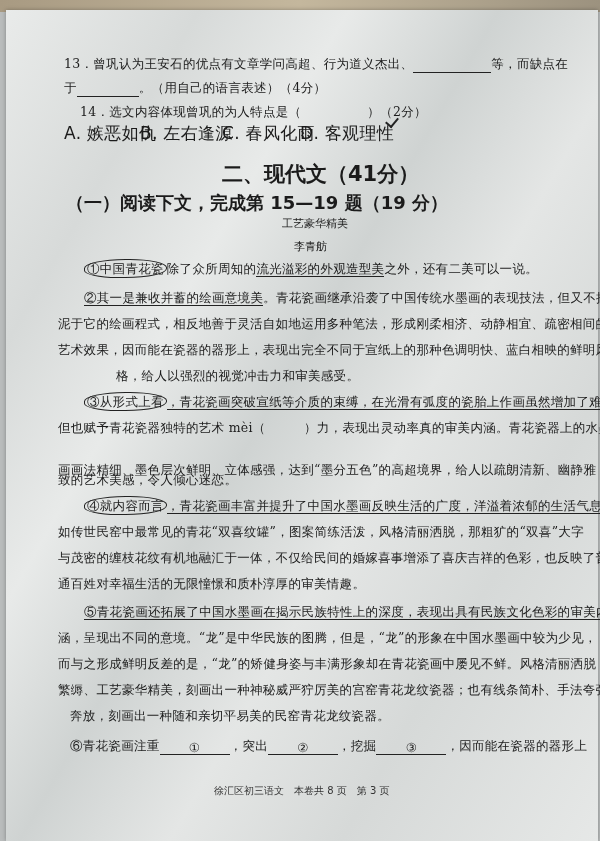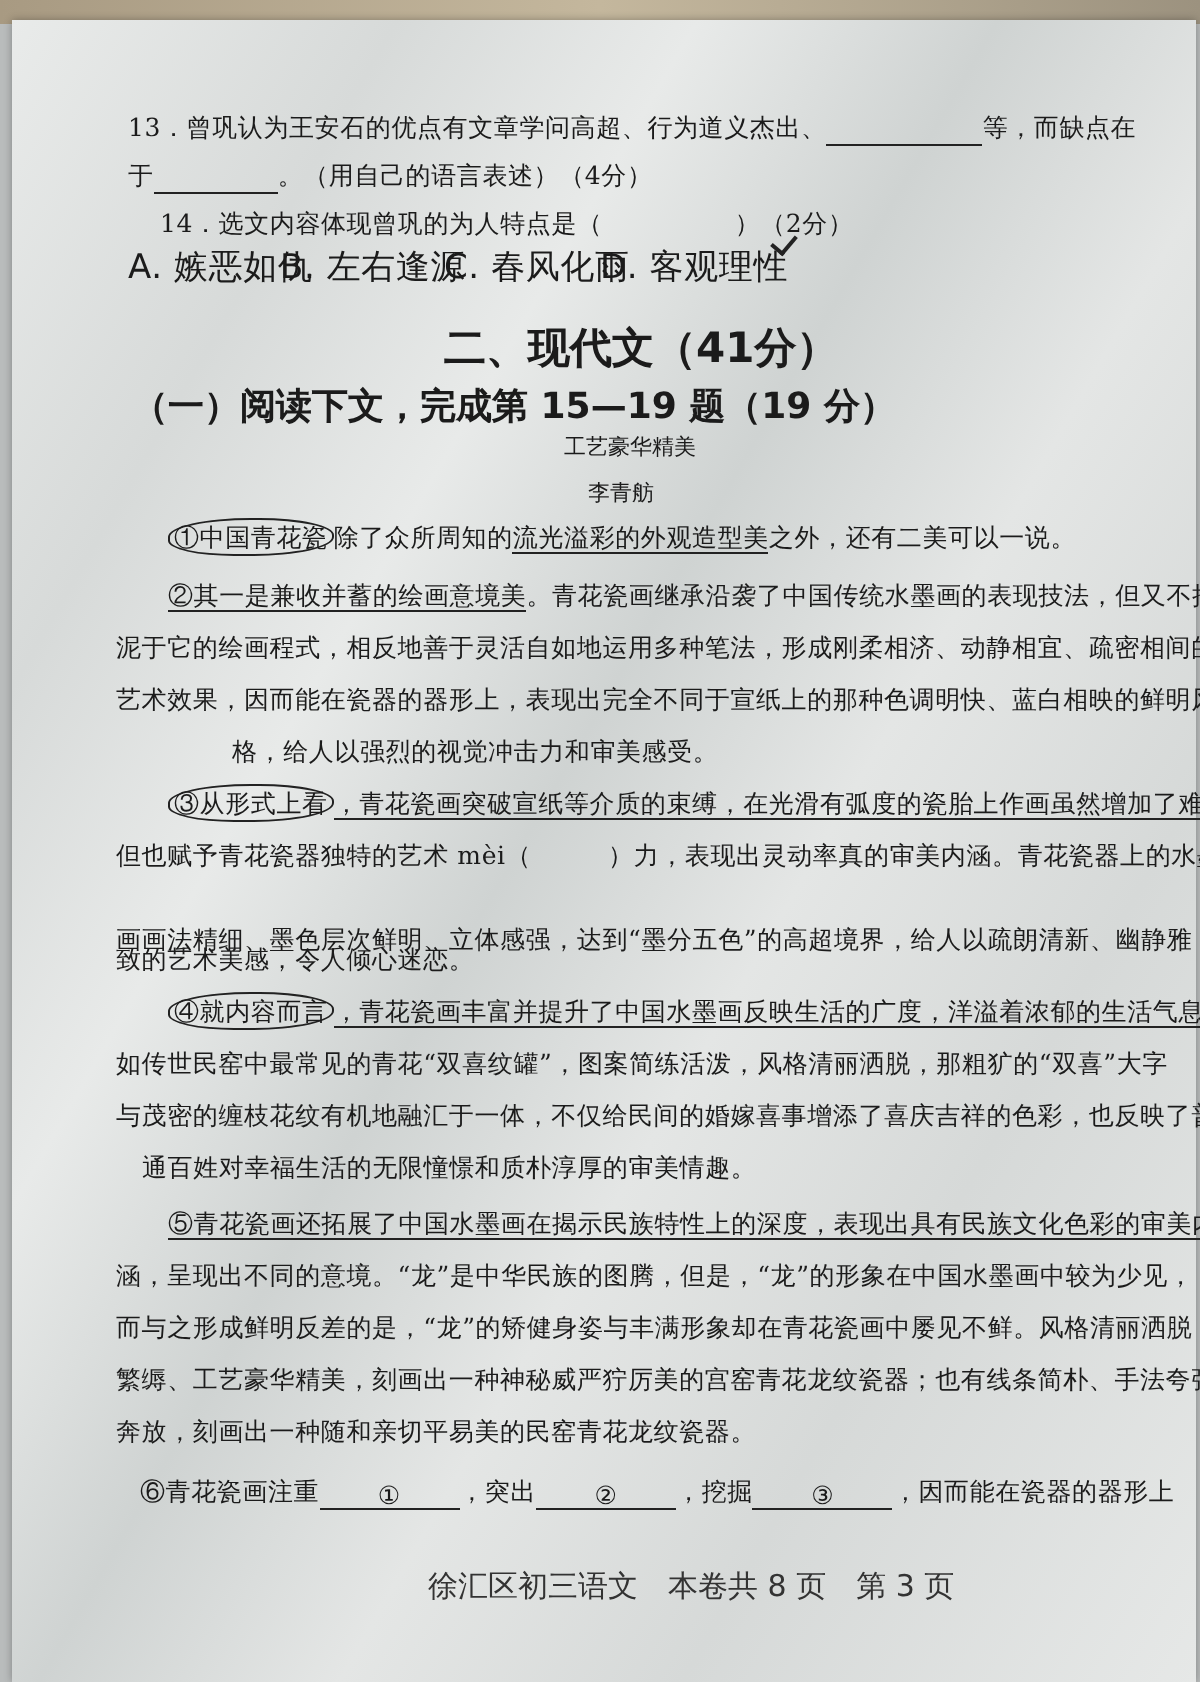--- a/index.html
+++ b/index.html
@@ -9,21 +9,21 @@
     background:linear-gradient(120deg,#e9ebea 0%,#d7dad9 18%,#e8eae9 32%,#cfd3d2 46%,#e4e6e5 60%,#d6d9d8 76%,#e6e8e7 100%);
     box-shadow:0 0 4px rgba(0,0,0,.3);}
   .topstrip{position:absolute;left:0;top:0;width:600px;height:12px;background:linear-gradient(90deg,#a89a82,#c4b79d,#9c927f);}
   .line{position:absolute;font-size:12.5px;white-space:nowrap;letter-spacing:0.3px;}
   .blank{display:inline-block;border-bottom:1px solid #222;vertical-align:bottom;height:14px;}
   .h2{position:absolute;left:222px;top:160px;font-family:"DejaVu Sans","Liberation Sans",sans-serif;font-size:21px;font-weight:bold;}
   .h3{position:absolute;left:66px;top:191px;font-family:"DejaVu Sans","Liberation Sans",sans-serif;font-size:18px;font-weight:bold;}
   .center{position:absolute;font-size:11px;}
   .ul{border-bottom:1.5px solid #222;}
   .circ{border:1.5px solid #222;border-radius:50% 45% 50% 40%;padding:1px 2px;text-align:center;}
-  .footer{position:absolute;left:214px;top:784px;font-family:"DejaVu Sans","Liberation Sans",sans-serif;font-size:15px;color:#333;}
+  .footer{position:absolute;left:214px;top:784px;font-family:"DejaVu Sans","Liberation Sans",sans-serif;font-size:10px;color:#333;}
   .check{position:absolute;left:386px;top:117px;width:10px;height:6px;border-left:2px solid #222;border-bottom:2px solid #222;transform:rotate(-50deg);}
 </style>
 </head>
 <body>
 
 <div class="topstrip"></div>
 <div class="paper"></div>
 
 <div class="line" style="left:64px;top:56px;">
   <span>13．曾巩认为王安石的优点有文章学问高超、行为道义杰出、</span><span class="blank" style="width:78px;"></span><span>等，而缺点在</span>
@@ -61,27 +61,27 @@
 </div>
 <div class="line" style="left:58px;top:420px;">但也赋予青花瓷器独特的艺术 mèi（　　　）力，表现出灵动率真的审美内涵。青花瓷器上的水墨</div>
 <div class="line" style="left:58px;top:446px;margin-top:16px;">画画法精细、墨色层次鲜明、立体感强，达到“墨分五色”的高超境界，给人以疏朗清新、幽静雅</div>
 <div class="line" style="left:58px;top:472px;">致的艺术美感，令人倾心迷恋。</div>
 
 <div class="line" style="left:84px;top:498px;">
   <span class="circ">④就内容而言</span><span class="ul">，青花瓷画丰富并提升了中国水墨画反映生活的广度，洋溢着浓郁的生活气息。</span>
 </div>
 <div class="line" style="left:58px;top:524px;">如传世民窑中最常见的青花“双喜纹罐”，图案简练活泼，风格清丽洒脱，那粗犷的“双喜”大字</div>
 <div class="line" style="left:58px;top:550px;">与茂密的缠枝花纹有机地融汇于一体，不仅给民间的婚嫁喜事增添了喜庆吉祥的色彩，也反映了普</div>
-<div class="line" style="left:71px;top:576px;">通百姓对幸福生活的无限憧憬和质朴淳厚的审美情趣。</div>
+<div class="line" style="left:58px;top:576px;">通百姓对幸福生活的无限憧憬和质朴淳厚的审美情趣。</div>
 
 <div class="line" style="left:84px;top:604px;">
   <span class="ul">⑤青花瓷画还拓展了中国水墨画在揭示民族特性上的深度，表现出具有民族文化色彩的审美内</span>
 </div>
 <div class="line" style="left:58px;top:630px;">涵，呈现出不同的意境。“龙”是中华民族的图腾，但是，“龙”的形象在中国水墨画中较为少见，</div>
 <div class="line" style="left:58px;top:656px;">而与之形成鲜明反差的是，“龙”的矫健身姿与丰满形象却在青花瓷画中屡见不鲜。风格清丽洒脱</div>
 <div class="line" style="left:58px;top:682px;">繁缛、工艺豪华精美，刻画出一种神秘威严狞厉美的宫窑青花龙纹瓷器；也有线条简朴、手法夸张</div>
-<div class="line" style="left:58px;top:708px;">奔放，刻画出一种随和亲切平易美的民窑青花龙纹瓷器。</div>
+<div class="line" style="left:70px;top:708px;">奔放，刻画出一种随和亲切平易美的民窑青花龙纹瓷器。</div>
 
 <div class="line" style="left:70px;top:738px;">
   <span>⑥青花瓷画注重</span><span class="blank" style="width:70px;text-align:center;">①</span><span>，突出</span><span class="blank" style="width:70px;text-align:center;">②</span><span>，挖掘</span><span class="blank" style="width:70px;text-align:center;">③</span><span>，因而能在瓷器的器形上</span>
 </div>
 
 <div class="footer">徐汇区初三语文　本卷共 8 页　第 3 页</div>
 
 </body></html>

